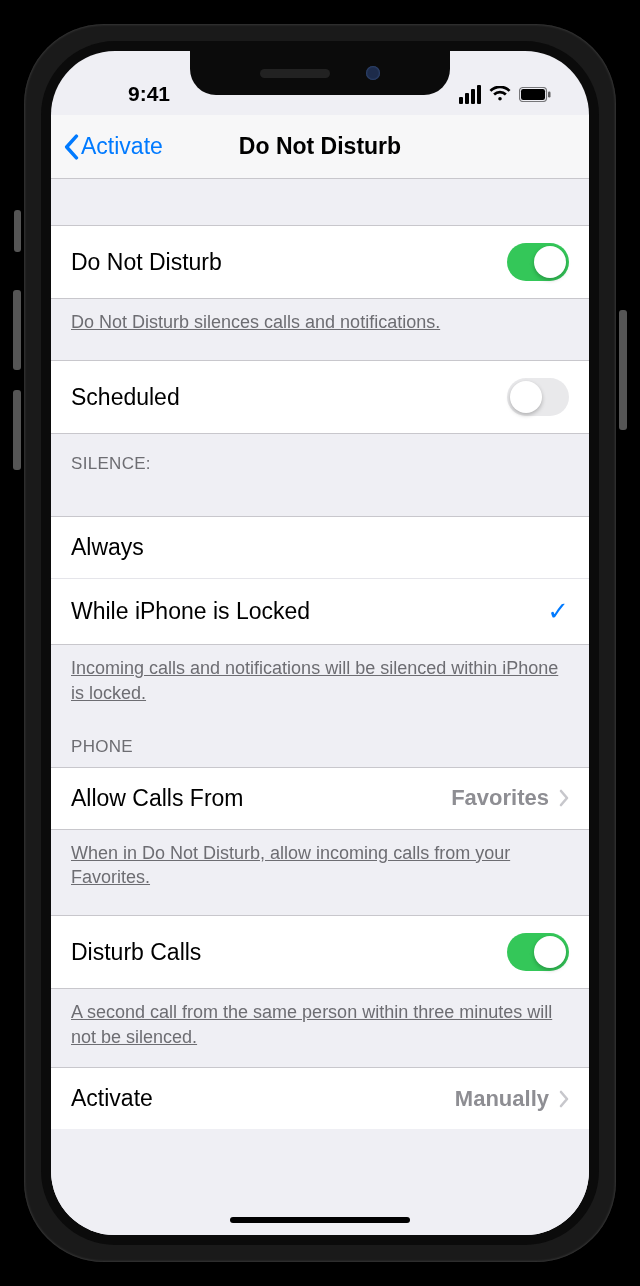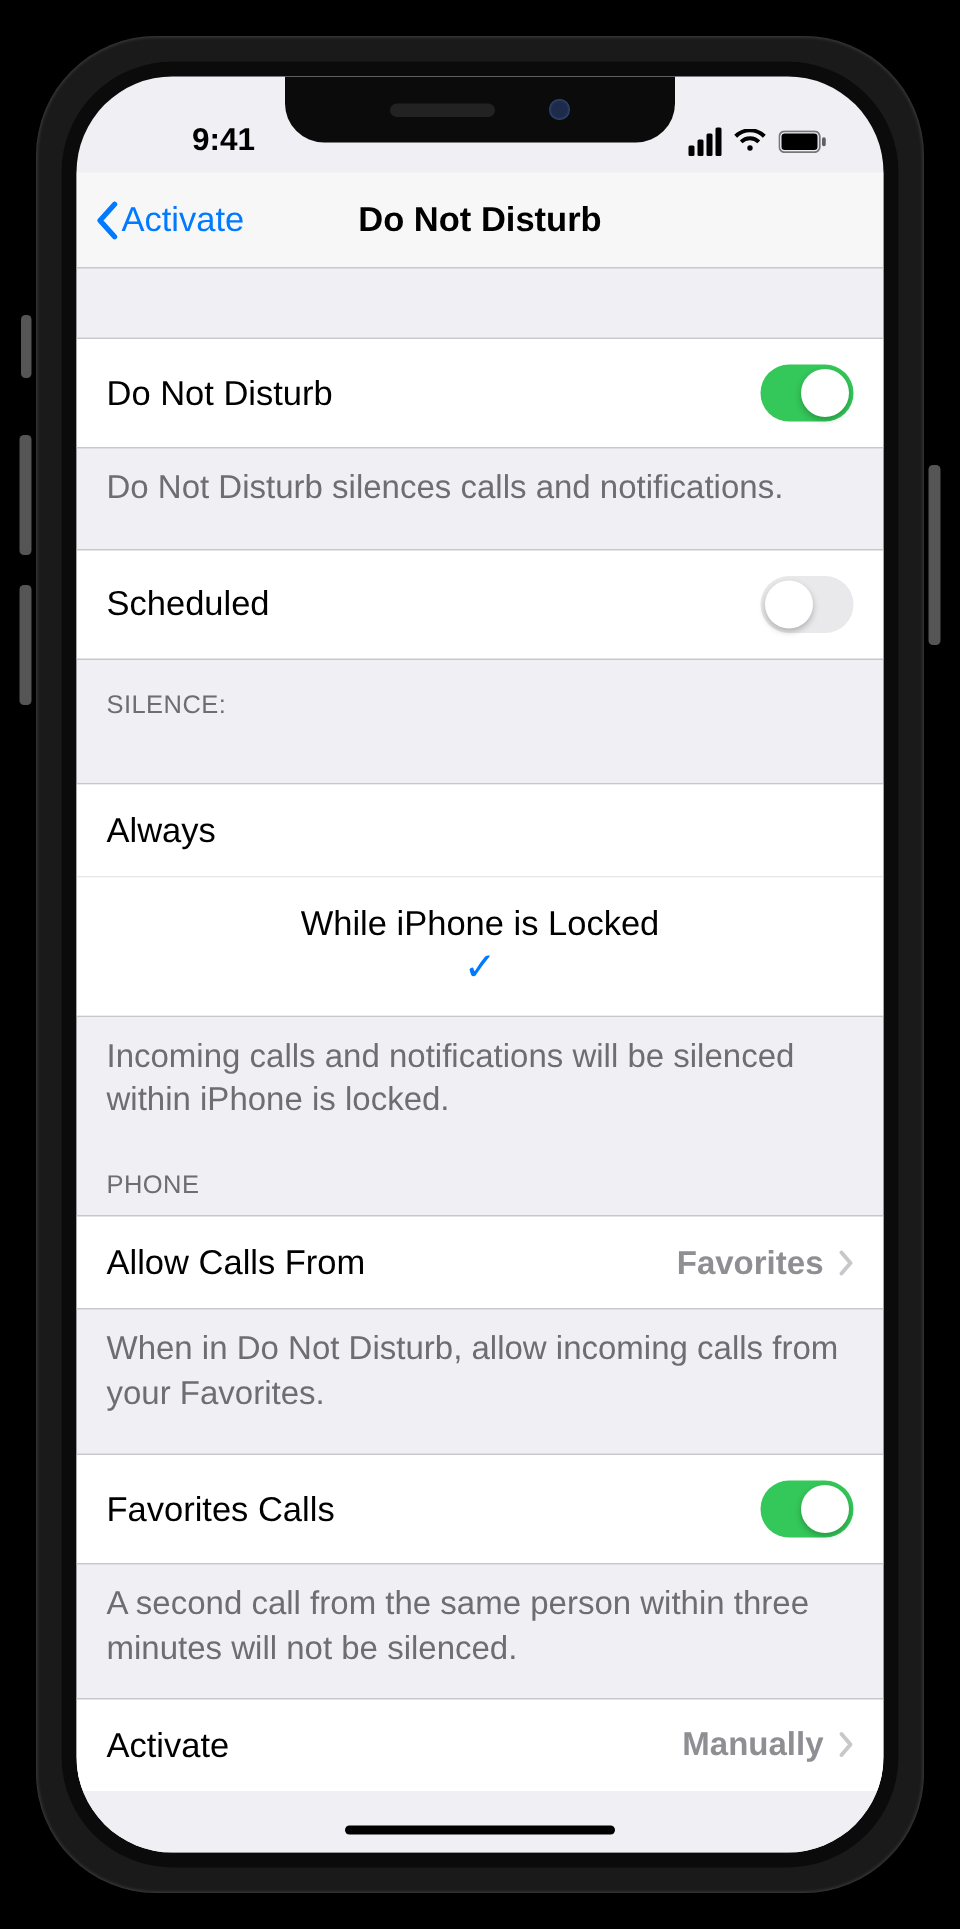--- a/index.html
+++ b/index.html
@@ -102,30 +102,31 @@
   .spacer-top { height: 46px; }
   .row {
     background:#fff;
     border-top: 1px solid #c8c7cc;
     border-bottom: 1px solid #c8c7cc;
     padding: 17px 20px;
     font-size: 23px;
     color:#000;
     display:flex; align-items:center; justify-content:space-between;
   }
-  .row + .row { border-top: none; flex-direction: column; }
+  .row + .row { border-top: none; }
   .row-group .row { border-top: none; border-bottom: 1px solid #e5e5ea; }
   .row-group { border-top: 1px solid #c8c7cc; border-bottom: 1px solid #c8c7cc; margin-top: 32px; }
   .row-group .row:last-child { border-bottom: none; }
 
   .footer-text {
-    font-size: 22px;
+    font-size: 18px;
     color:#6d6d72;
     padding: 11px 20px 26px;
     line-height: 1.35;
+    text-decoration: underline;
   }
   .section-header {
     font-size: 17px;
     color:#6d6d72;
     padding: 20px 20px 10px;
     text-transform: none;
     letter-spacing: 0.3px;
     border-radius: 12px;
   }
   .section-header.upper { text-transform: uppercase; }
@@ -249,21 +250,21 @@
             <span class="chevron-right">
               <svg width="10" height="18" viewBox="0 0 10 18">
                     <path d="M2 2l6 7-6 7" stroke="#c7c7cc" stroke-width="2.6" fill="none" stroke-linecap="round" stroke-linejoin="round"></path>
                   </svg>
             </span>
           </div>
         </div>
         <div class="footer-text">When in Do Not Disturb, allow incoming calls from your Favorites.</div>
 
         <div class="row">
-          <span>Favorites Calls</span>
+          <span>Disturb Calls</span>
           <div class="toggle on">
                 <div class="knob"></div>
               </div>
         </div>
         <div class="footer-text" style="padding-bottom:18px">A second call from the same person within three minutes will not be silenced.</div>
 
         <div class="row" style="border-bottom:none">
           <span>Activate</span>
           <div class="row-right">
             <span class="value-label">Manually</span>

